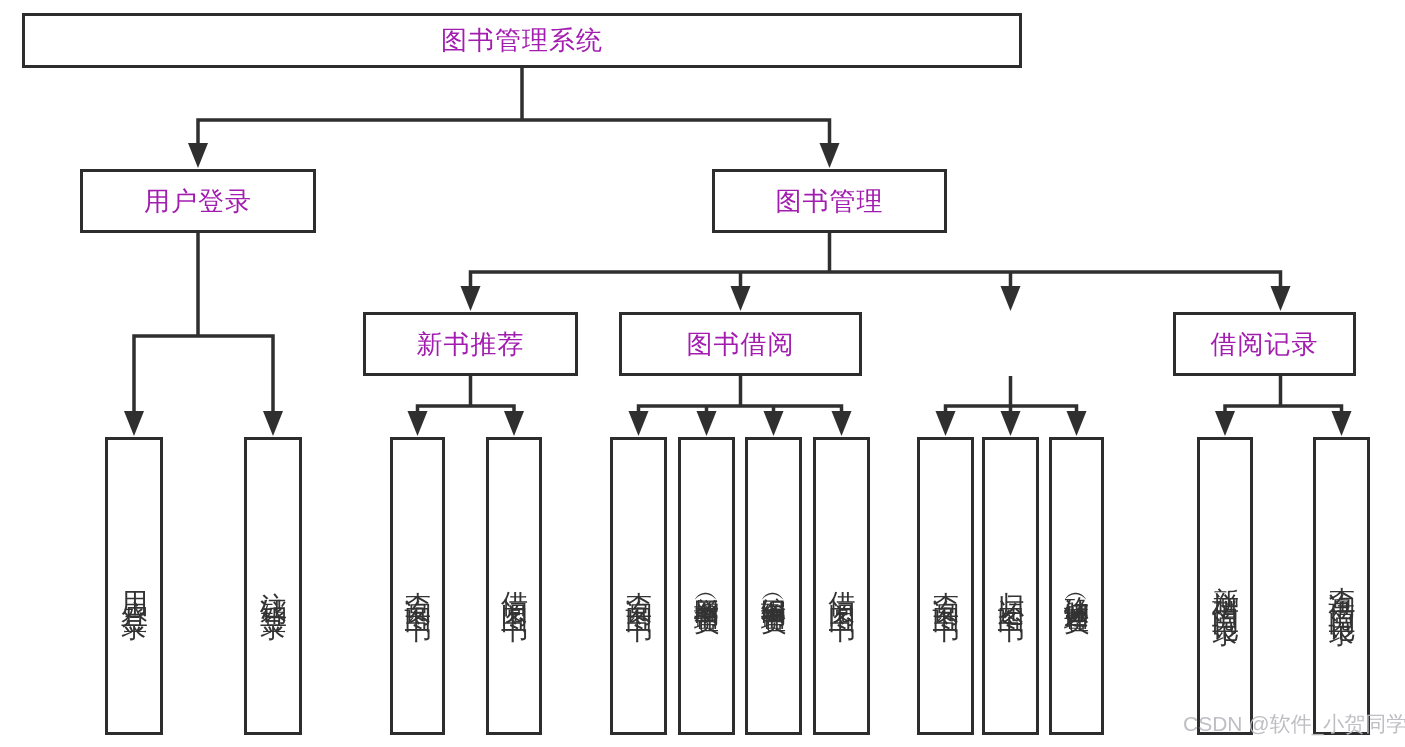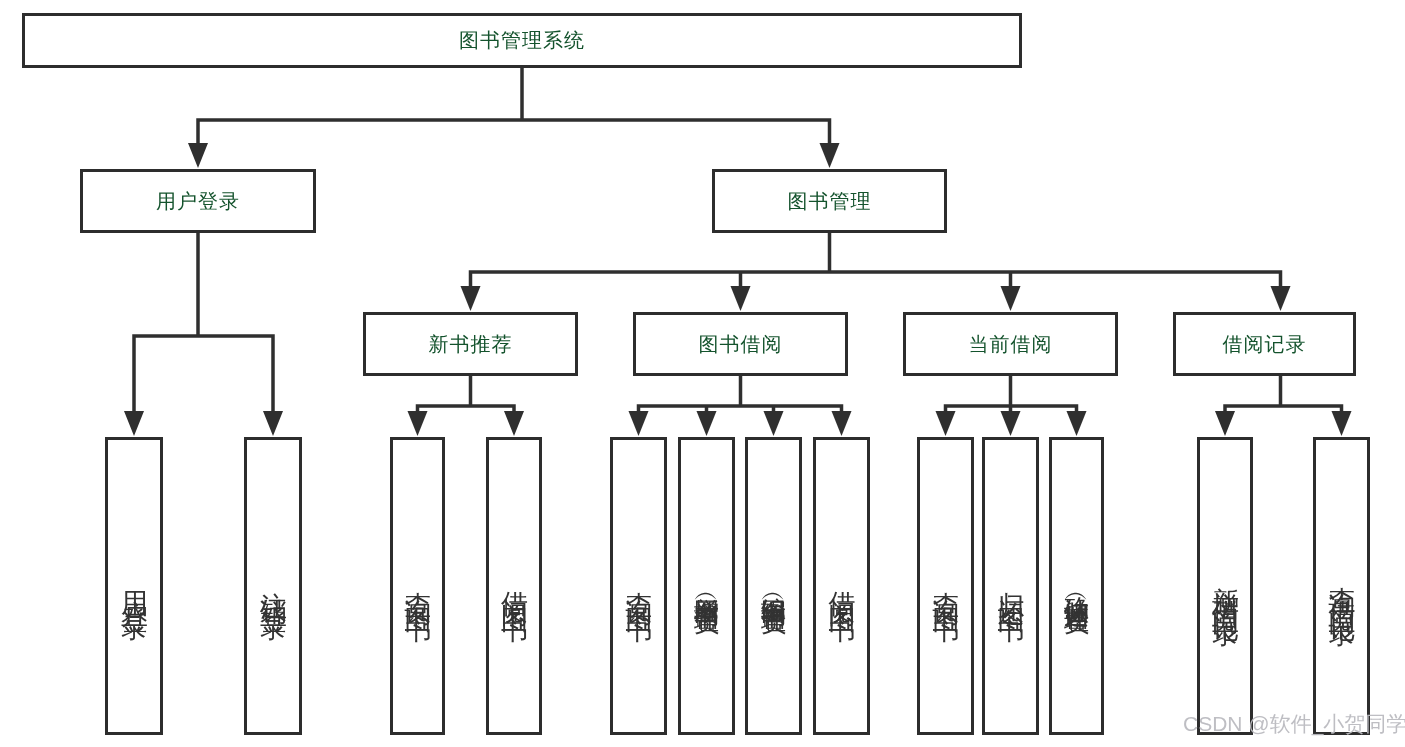--- a/index.html
+++ b/index.html
@@ -21,22 +21,22 @@
     position: absolute;
     background: #ffffff;
     border: 3px solid #2d2d2d;
     box-sizing: border-box;
     display: flex;
     align-items: center;
     justify-content: center;
     z-index: 2;
   }
   .node .hlabel {
-    font-size: 20px;
-    color: #14532d;
+    font-size: 26px;
+    color: #a21caf;
     letter-spacing: 1px;
     white-space: nowrap;
   }
   .node .vlabel {
     writing-mode: vertical-rl;
     text-orientation: mixed;
     font-size: 27px;
     letter-spacing: 8px;
     line-height: 1;
     color: #333333;
@@ -99,25 +99,22 @@
   <div class="node" style="left:80px; top:169px; width:236px; height:64px;">
     <span class="hlabel">用户登录</span>
   </div>
   <div class="node" style="left:712px; top:169px; width:235px; height:64px;text-align:right;">
     <span class="hlabel">图书管理</span>
   </div>
 
   <div class="node" style="left:363px; top:312px; width:215px; height:64px;">
     <span class="hlabel">新书推荐</span>
   </div>
-  <div class="node" style="left:633px; top:312px; width:215px; height:64px;">
+  <div class="node" style="left:619px; top:312px; width:243px; height:64px;">
     <span class="hlabel">图书借阅</span>
-  </div>
-  <div class="node" style="left:903px; top:312px; width:215px; height:64px;">
-    <span class="hlabel">当前借阅</span>
   </div>
   <div class="node" style="left:1173px; top:312px; width:183px; height:64px;">
     <span class="hlabel">借阅记录</span>
   </div>
 
   <div class="node" style="left:105px; top:437px; width:58px; height:298px;">
     <span class="vlabel">用户登录</span>
   </div>
   <div class="node" style="left:244px; top:437px; width:58px; height:298px;">
     <span class="vlabel">注销登录</span>

